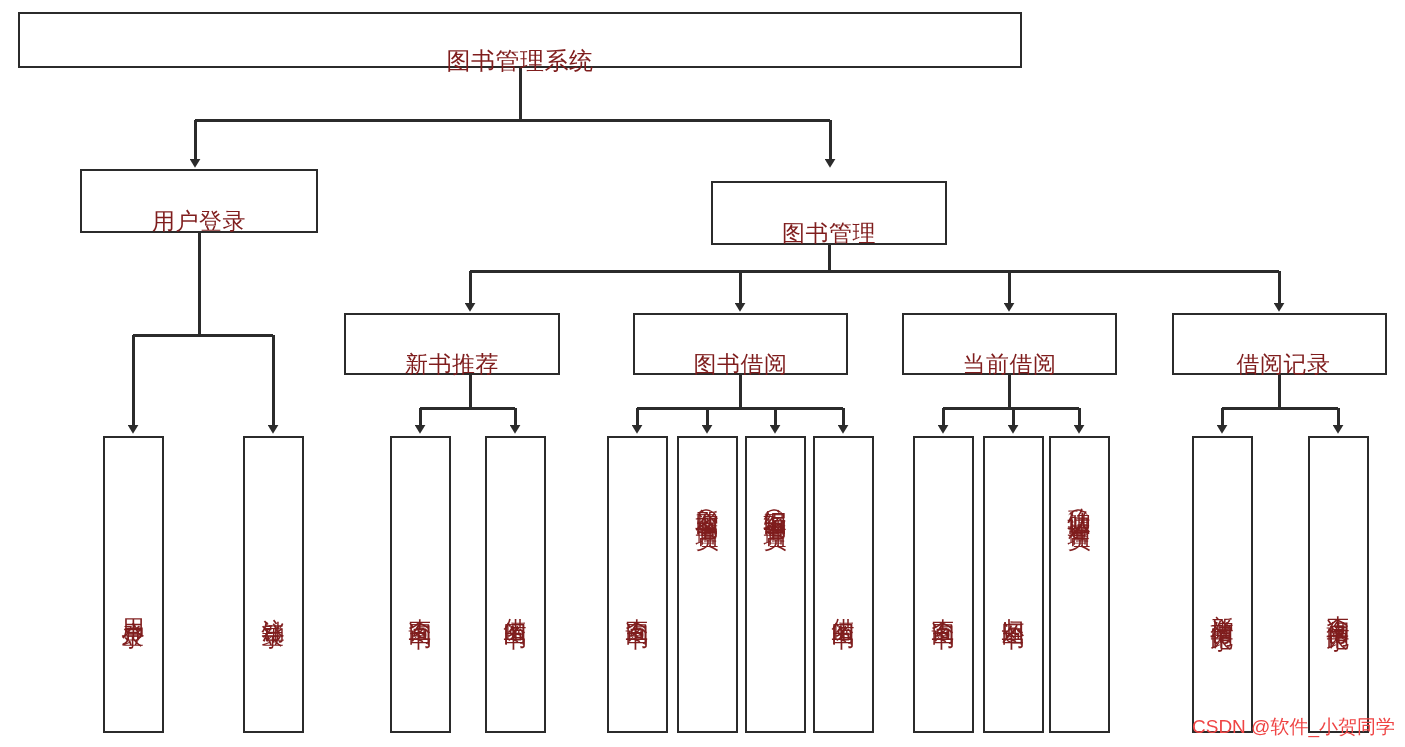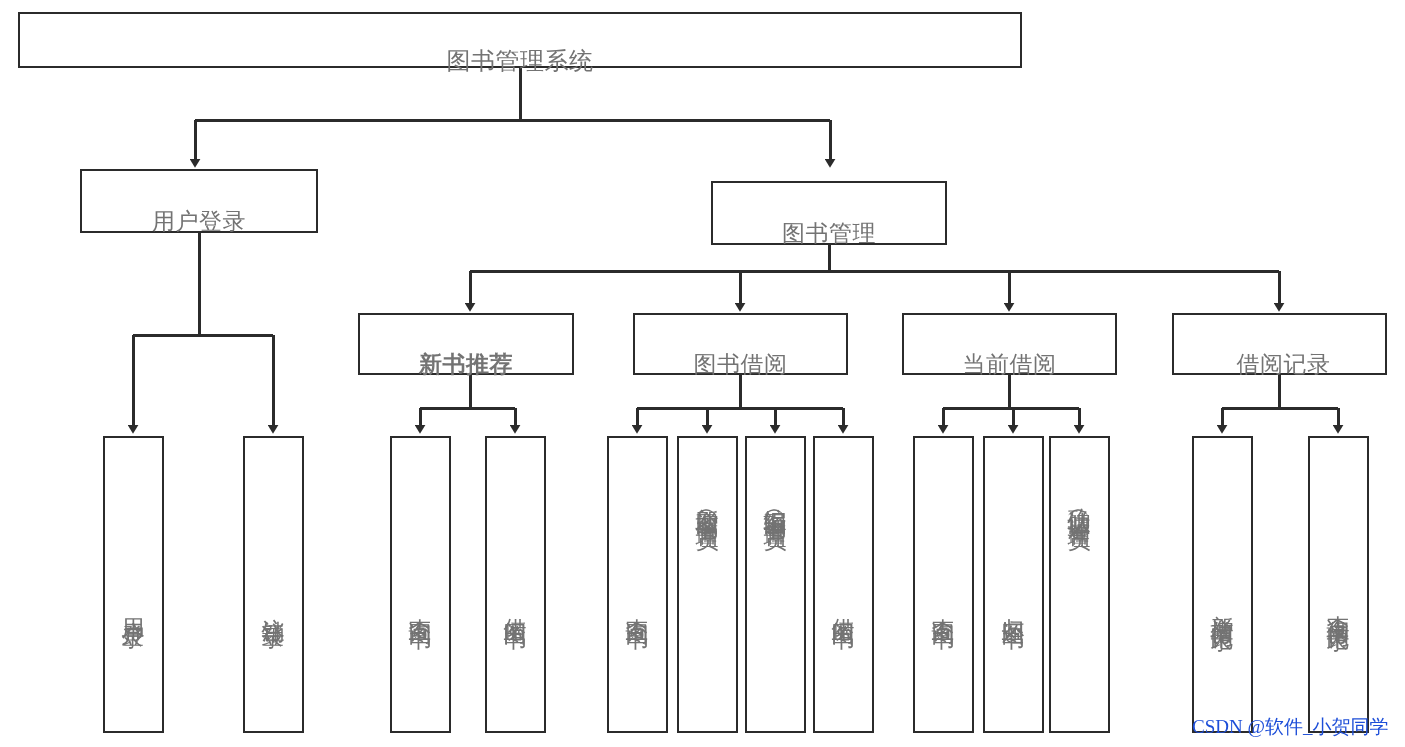--- a/index.html
+++ b/index.html
@@ -29,21 +29,21 @@
     position: absolute;
     box-sizing: border-box;
     background: #ffffff;
     border: 2px solid #2b2b2b;
     display: flex;
     align-items: center;
     justify-content: center;
     z-index: 2;
   }
   .node .label {
-    color: #737373;
+    color: #7f1d1d;
     line-height: 1.18;
     letter-spacing: 0.5px;
     white-space: nowrap;
     margin-top: 42px;
   }
   
   .node.horiz .label {
     font-size: 23px;
   }
   .node.root .label {
@@ -64,24 +64,24 @@
     white-space: nowrap;
   }
   
   .node.vert.center-text {
     align-items: center;
     padding-top: 0;
   }
   .watermark {
     position: absolute;
     font-size: 19px;
-    color: #1d4ed8;
+    color: #ef4444;
     white-space: nowrap;
     z-index: 3;
-    font-family: Liberation Serif, serif;
+    font-family: Liberation Sans, sans-serif;
   }
 </style>
 </head>
 <body>
 
 <div id="canvas">
 
   <svg id="edges" viewBox="0 0 1405 747" xmlns="http://www.w3.org/2000/svg">
     <defs>
       <marker id="arrow" markerWidth="9" markerHeight="11" refX="1.2" refY="5.5" orient="auto" markerUnits="userSpaceOnUse">
@@ -187,21 +187,21 @@
     <span class="label">图书管理系统</span>
   </div>
 
   <div class="node horiz" style="left:80px; top:169px; width:238px; height:64px;">
     <span class="label">用户登录</span>
   </div>
   <div class="node horiz" style="left:711px; top:181px; width:236px; height:64px;">
     <span class="label">图书管理</span>
   </div>
 
-  <div class="node horiz" style="left:358px; top:313px; width:216px; height:62px;font-weight:bold;">
+  <div class="node horiz" style="left:344px; top:313px; width:216px; height:62px;">
     <span class="label">新书推荐</span>
   </div>
   <div class="node horiz" style="left:902px; top:313px; width:215px; height:62px;">
     <span class="label">当前借阅</span>
   </div>
   <div class="node horiz" style="left:633px; top:313px; width:215px; height:62px;">
     <span class="label">图书借阅</span>
   </div>
   <div class="node horiz" style="left:1172px; top:313px; width:215px; height:62px;padding-left:8px;">
     <span class="label">借阅记录</span>

